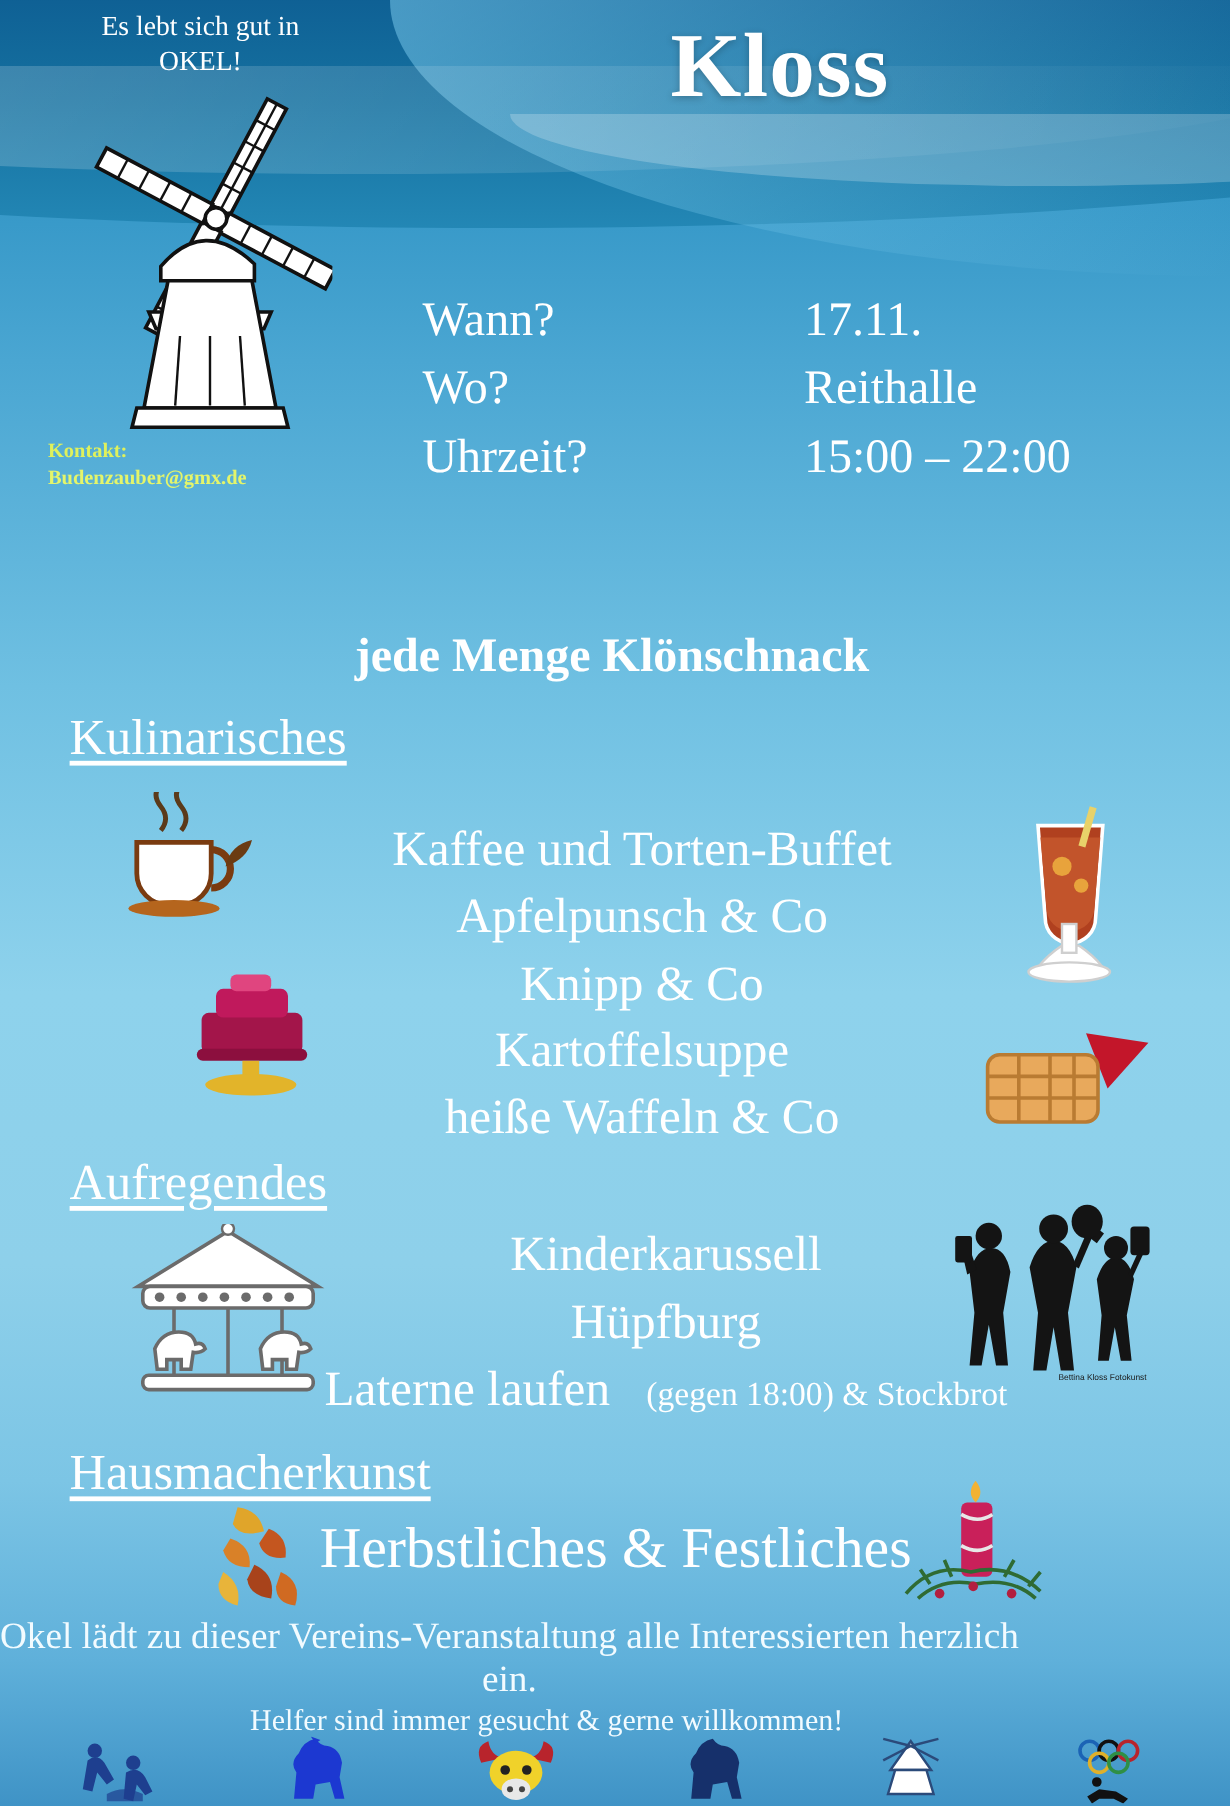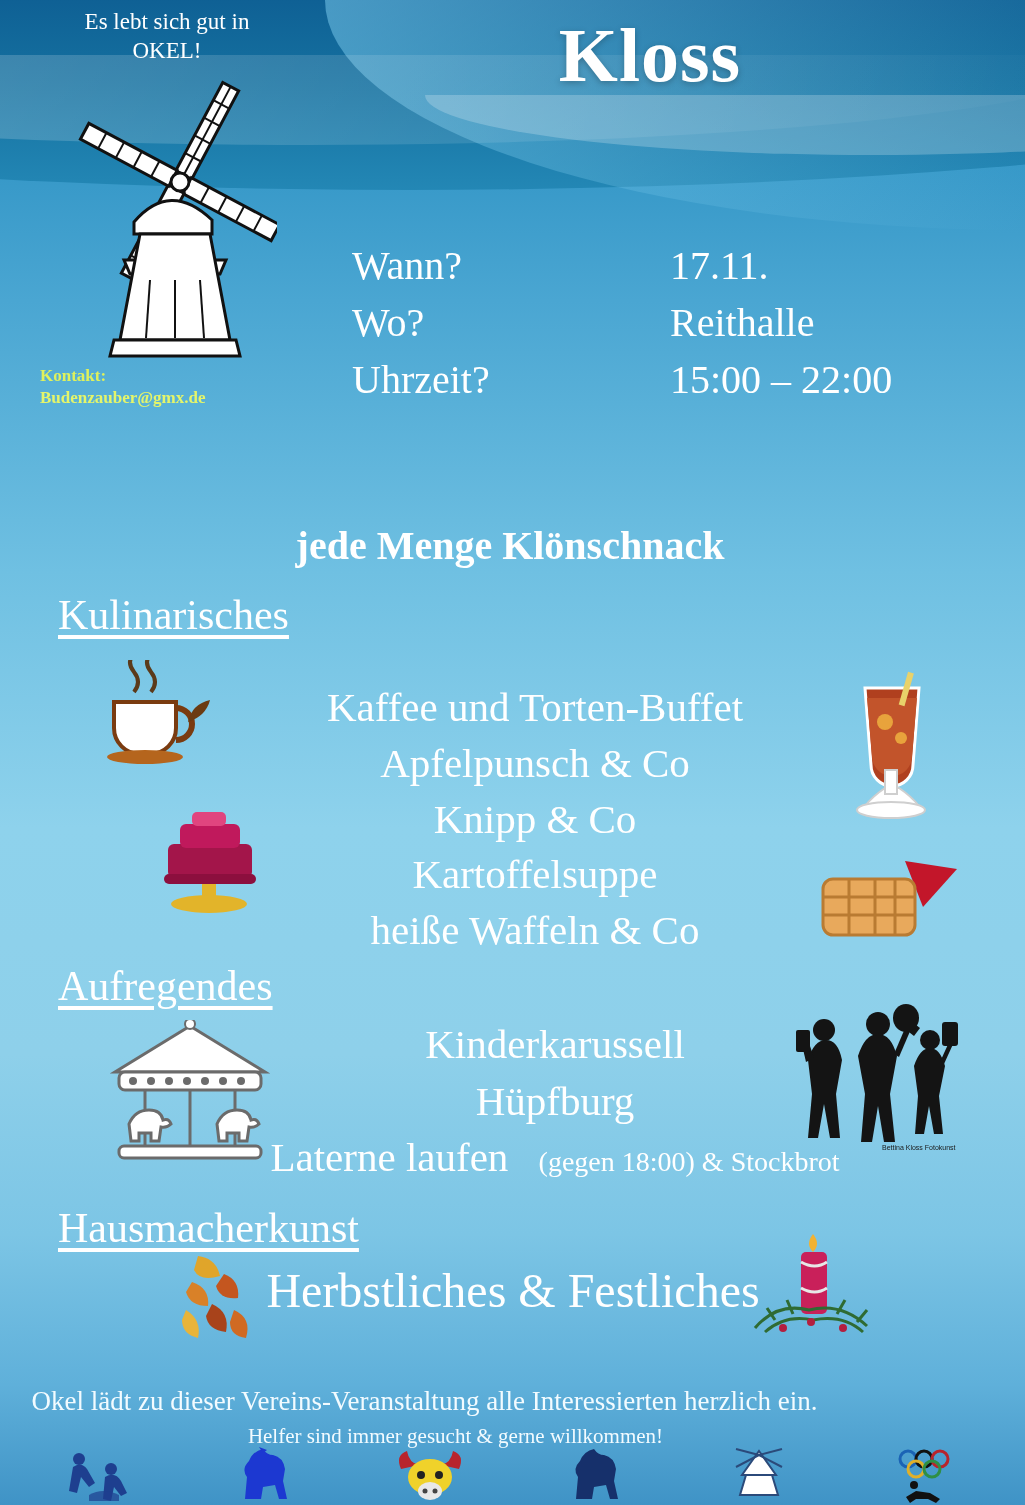--- a/index.html
+++ b/index.html
@@ -129,29 +129,29 @@
   .small-note { font-size: 28px; margin-left: 20px; }
 
   .h-hausmacher { top: 1204px; left: 58px; }
   .l-hausmacher { top: 1258px; left: 133px; width: 760px; text-align: center; font-size: 48px; }
 
   
   .footer1 {
     position: absolute;
     bottom: 88px; left: 0; width: 849px;
     text-align: center;
-    font-size: 27px;
+    font-size: 31px;
     color: #f2fbff;
     margin-top: 12px;
   }
   .footer2 {
     position: absolute;
     bottom: 56px; left: 0; width: 911px;
     text-align: center;
-    font-size: 21px;
+    font-size: 25px;
     color: #f2fbff;
   }
   .logos {
     position: absolute;
     bottom: 0; left: 0; width: 1025px; height: 58px;
     display: flex;
     align-items: flex-end;
     justify-content: space-around;
     padding: 0 20px 2px 20px;
     box-sizing: border-box;

